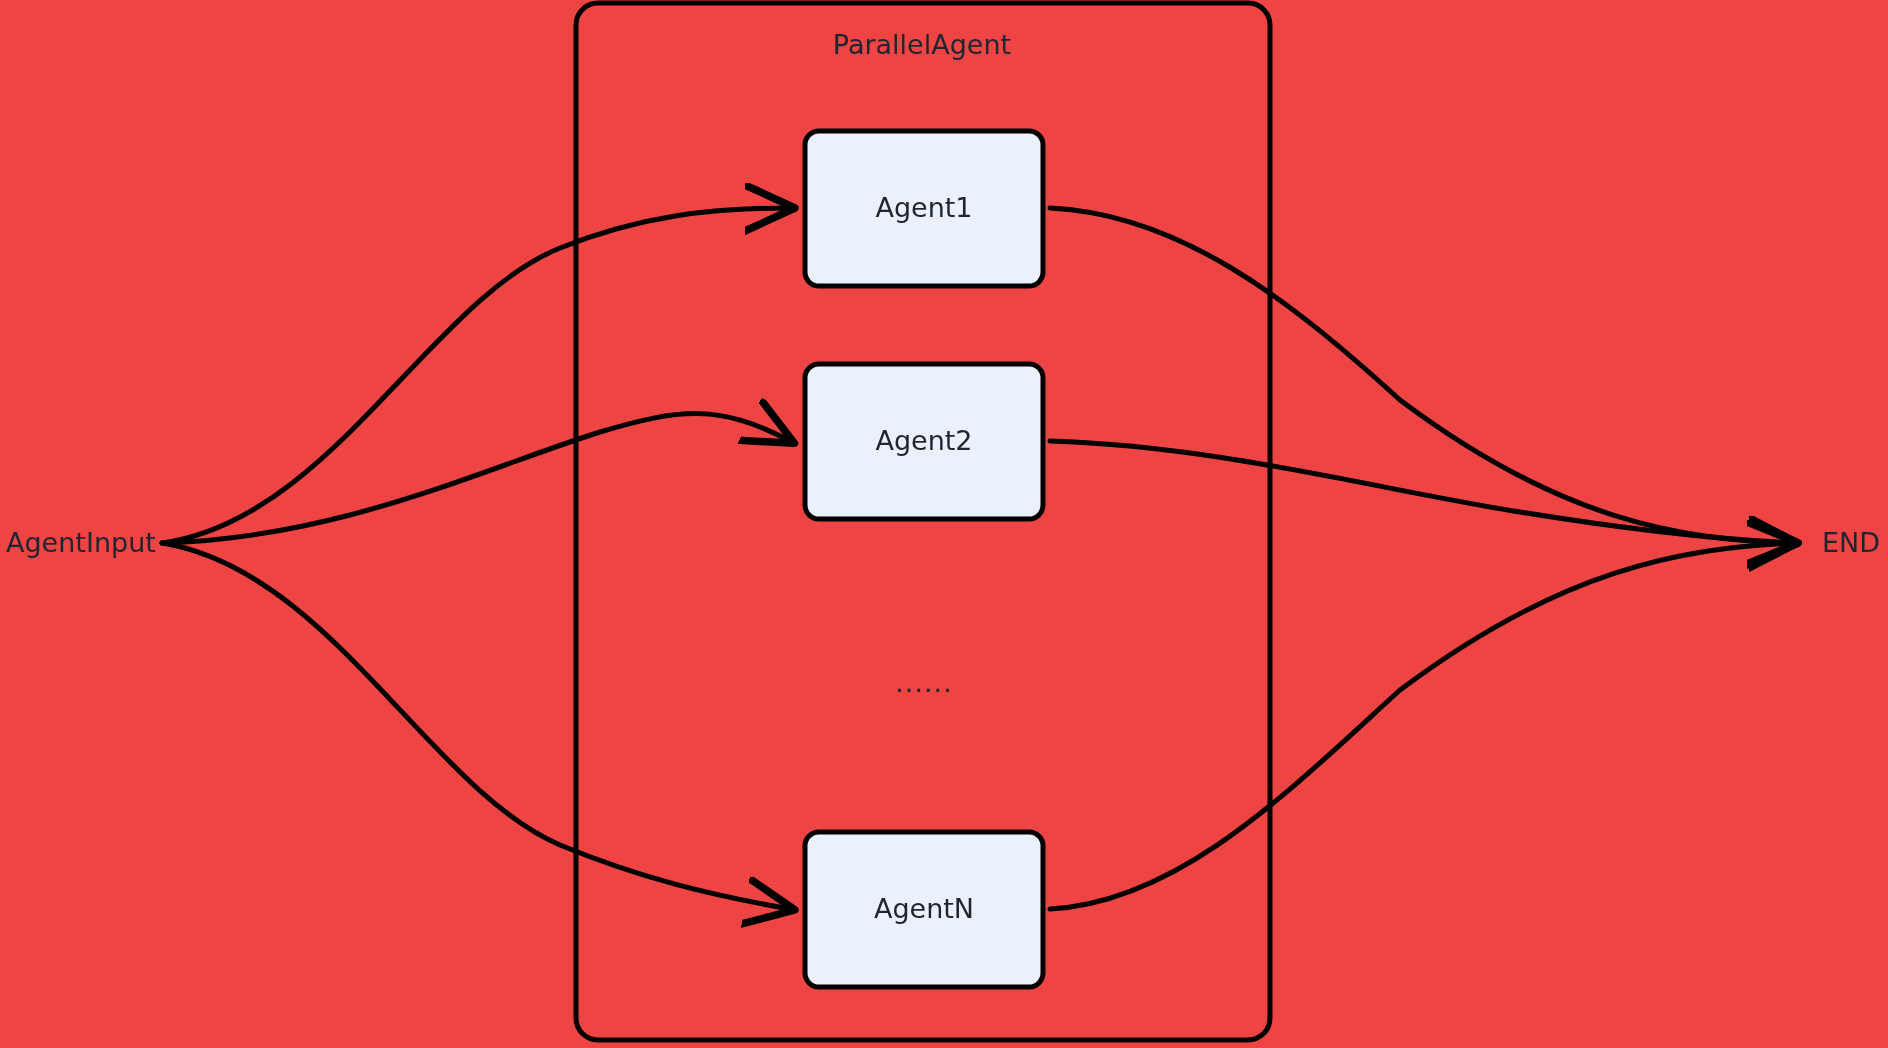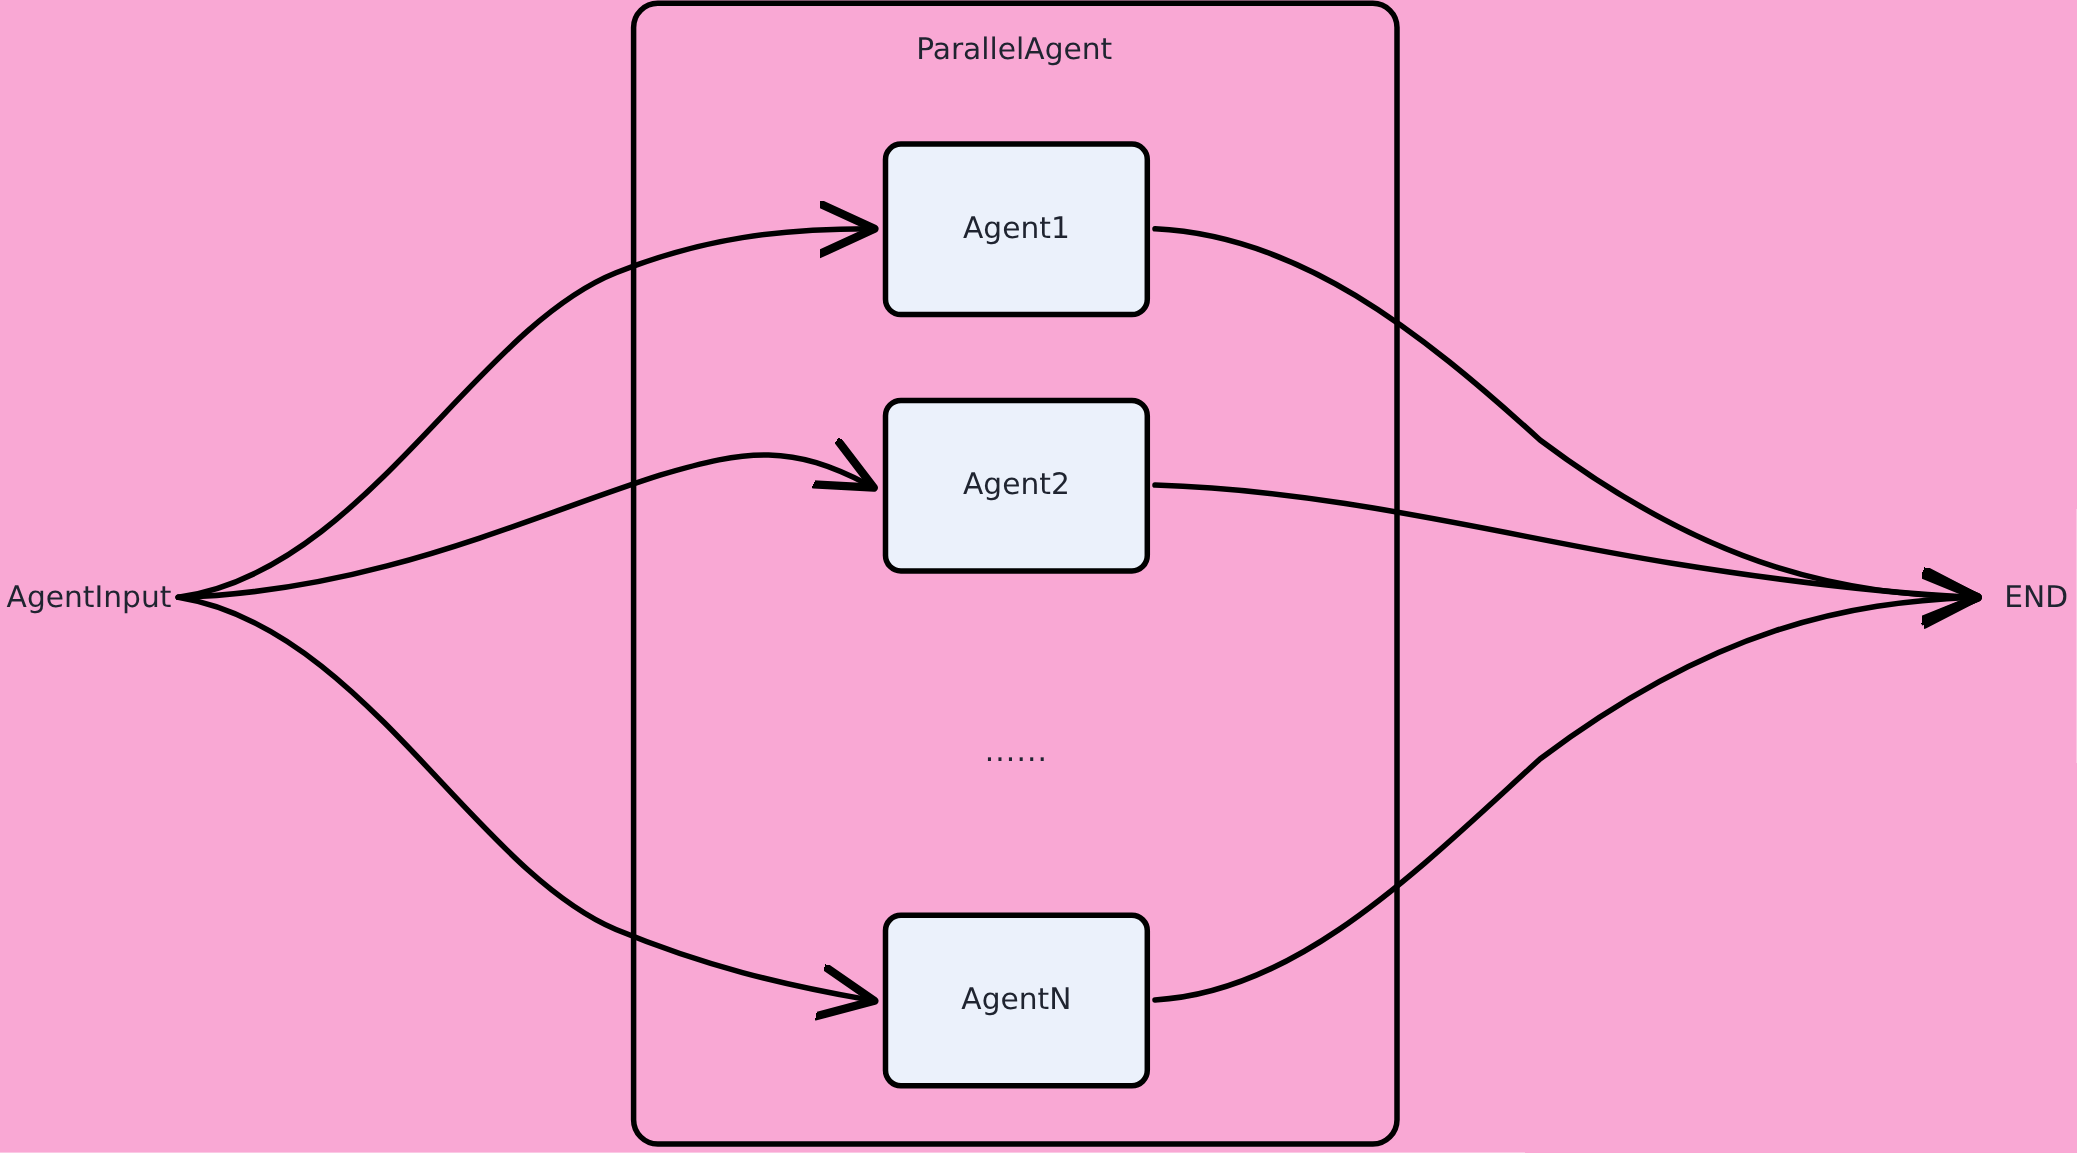--- a/index.html
+++ b/index.html
@@ -10,21 +10,21 @@
   body {
     width: 1888px;
     height: 1048px;
     font-family: "DejaVu Sans", sans-serif;
     overflow: hidden;
   }
   #diagram-root {
     position: relative;
     width: 1888px;
     height: 1048px;
-    background: #f9a8d4;
+    background: #ef4444;
   }
   svg.diagram-canvas {
     position: absolute;
     top: 0;
     left: 0;
     width: 1888px;
     height: 1048px;
     display: block;
   }
   .node-text {

